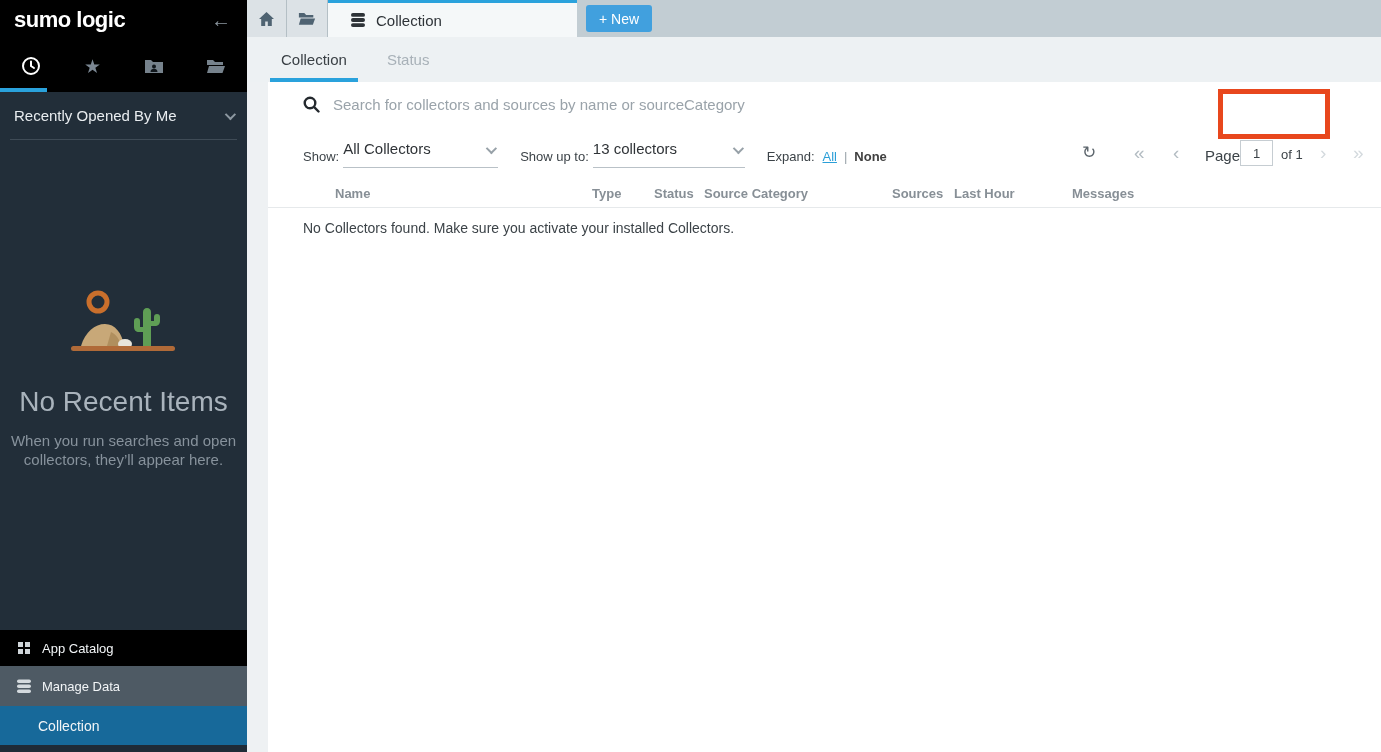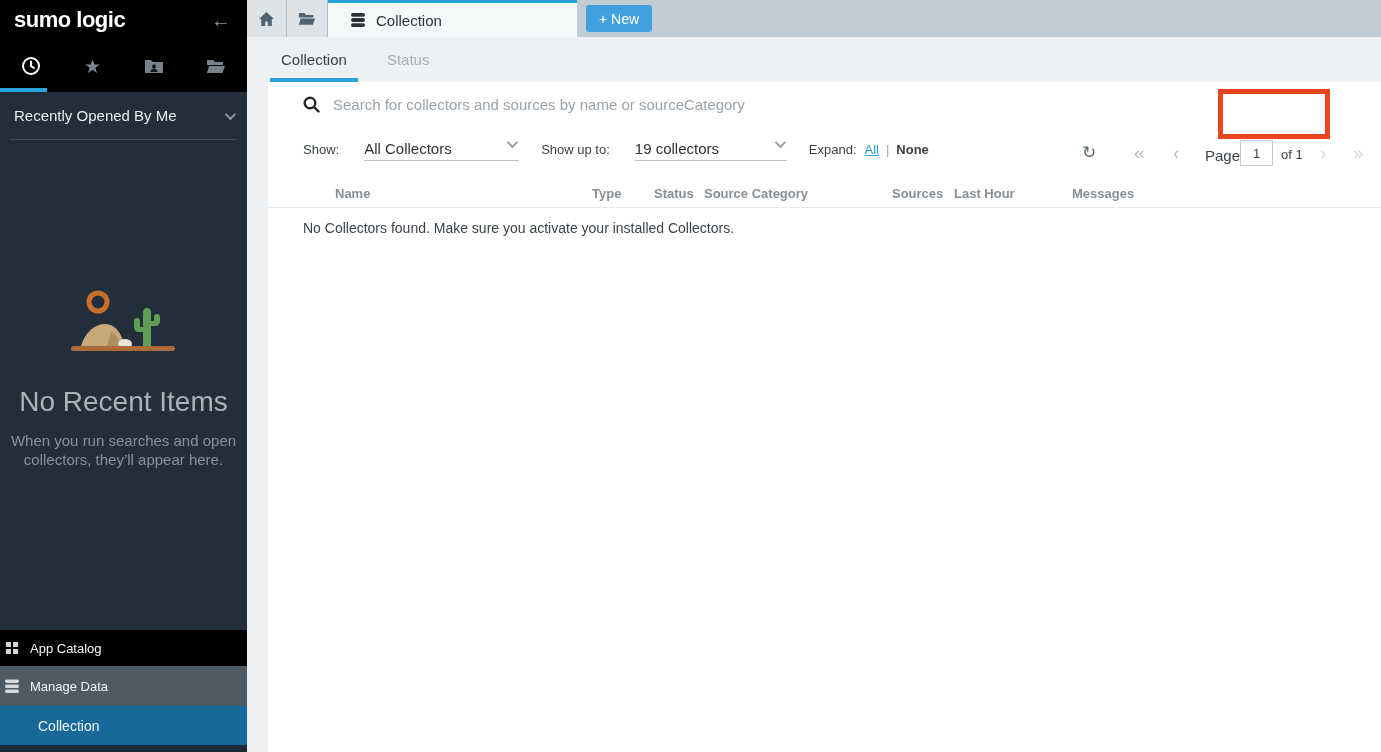--- a/index.html
+++ b/index.html
@@ -20,21 +20,21 @@
   .sb-dropdown { position:absolute; left:0; top:92px; width:247px; height:48px; cursor:pointer; }
   .sb-dropdown-inner { margin:0 10px; height:100%; display:flex; align-items:center; justify-content:space-between;
                        border-bottom:1px solid #3f4b56; padding:0 4px; }
   .sb-dropdown-label { color:#e9edf0; font-size:15px; }
   .chevron { display:inline-block; width:8px; height:8px; border-right:2px solid #8d98a1; border-bottom:2px solid #8d98a1;
              transform:rotate(45deg) translateY(-2px); }
   .sb-empty { position:absolute; left:0; top:288px; width:247px; text-align:center; }
   .sb-empty-title { margin-top:22px; color:#a9b3bc; font-size:28px; font-weight:300; }
   .sb-empty-caption { margin-top:14px; color:#87929c; font-size:15px; line-height:1.25; }
   .sb-bottom { position:absolute; left:0; bottom:0; width:247px; }
-  .sb-item { display:flex; align-items:center; padding-left:4px; cursor:pointer; }
+  .sb-item { display:flex; align-items:center; padding-left:16px; cursor:pointer; }
   .sb-item .sb-item-icon { width:16px; margin-right:10px; display:flex; justify-content:center; }
   .sb-item-appcatalog { height:36px; background:#000; }
   .sb-item-managedata { height:40px; background:#4e5a64; }
   .sb-item-collection { height:39px; background:#17699a; padding-left:38px; }
   .sb-item-label { color:#f2f5f7; font-size:13px; }
   .sb-strip { height:7px; background:#1f2b37; }
   .grid-icon { display:grid; grid-template-columns:5px 5px; grid-gap:2px; }
   .grid-icon i { width:5px; height:5px; background:#cfd5d9; }
 
   
@@ -66,22 +66,22 @@
   .links-row { position:absolute; top:24px; right:0; display:flex; gap:11px; white-space:nowrap; }
   .hdr-link { font-size:13px; text-decoration:underline; color:#3c4348; cursor:pointer; }
   .hdr-link.blue { color:#2b9fd8; }
 
   .annotation-box { position:absolute; left:950px; top:7px; width:112px; height:50px;
                     border:5px solid #e8471d; pointer-events:none; z-index:5; }
 
   
   .filters { position:absolute; left:35px; top:58px; display:flex; align-items:flex-end; }
   .ctl-label { font-size:13px; color:#3c4348; padding-bottom:4px; }
-  .select-box { display:flex; justify-content:space-between; border-bottom:1px solid #b9c1c7;
-                padding-bottom:3px; margin-left:25px; cursor:pointer; }
+  .select-box { display:flex; align-items:flex-end; justify-content:space-between; border-bottom:1px solid #b9c1c7;
+                padding-bottom:10px; margin-left:4px; cursor:pointer; }
   .select-value { font-size:15px; color:#2f3337; }
   .select-box .chevron { border-color:#97a1a8; margin-right:4px; margin-bottom:3px; }
   .sel-show { width:155px; }
   .sel-limit { width:152px; }
   .gap22 { width:22px; }
   .expand-group { display:flex; align-items:center; margin-left:22px; }
   .expand-all { font-size:13px; color:#2b9fd8; text-decoration:underline; padding-bottom:4px; margin-left:8px; cursor:pointer; }
   .expand-sep { font-size:13px; color:#9aa3aa; padding-bottom:4px; margin:0 7px; }
   .expand-none { font-size:13px; color:#404040; font-weight:bold; padding-bottom:4px; cursor:pointer; }
 
@@ -242,21 +242,21 @@
 
     <div class="filters">
       <span class="ctl-label">Show:</span>
       <div class="select-box sel-show">
         <span class="select-value">All Collectors</span>
         <span class="chevron"></span>
       </div>
       <div class="gap22"></div>
       <span class="ctl-label">Show up to:</span>
       <div class="select-box sel-limit">
-        <span class="select-value">19 collectors</span>
+        <span class="select-value">13 collectors</span>
         <span class="chevron"></span>
       </div>
       <div class="expand-group">
         <span class="ctl-label">Expand:</span>
         <span class="expand-all">All</span>
         <span class="expand-sep">|</span>
         <span class="expand-none">None</span>
       </div>
     </div>
 

